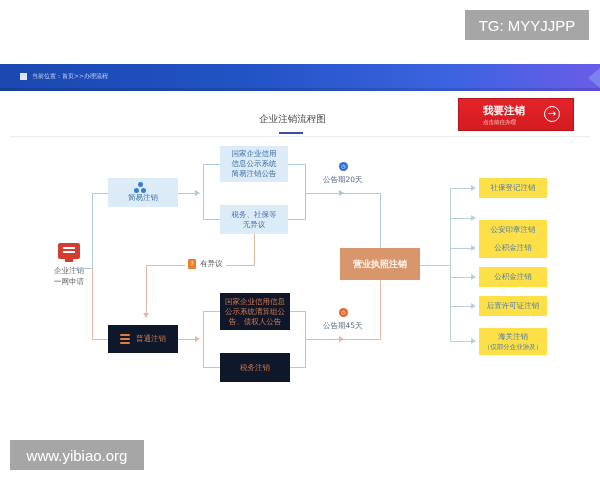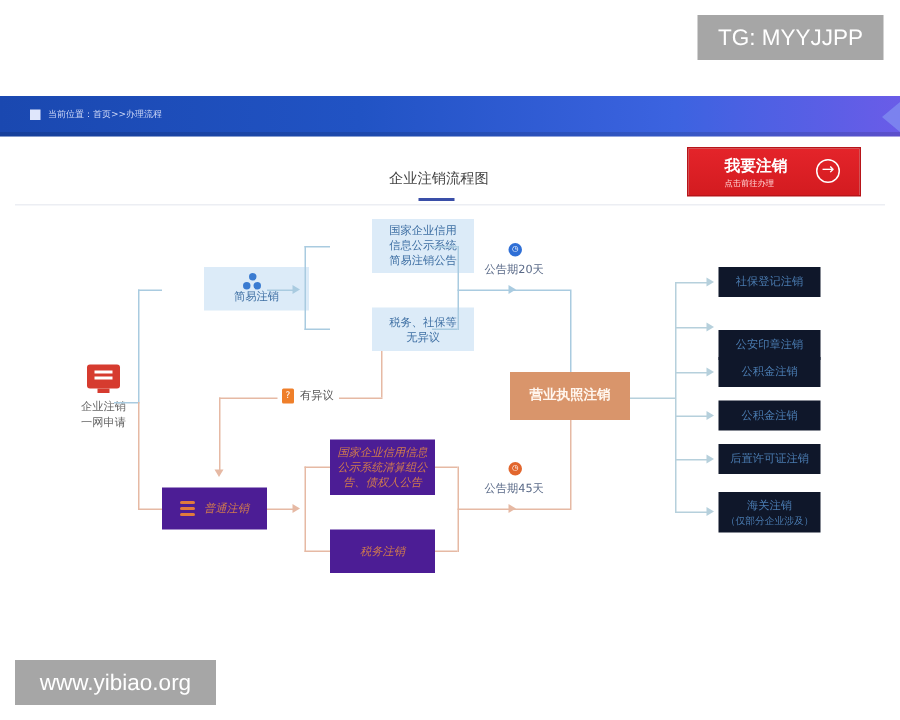--- a/index.html
+++ b/index.html
@@ -73,23 +73,23 @@
     position: absolute; width: 0; height: 0;
     border-left: 3px solid transparent; border-right: 3px solid transparent;
     border-top: 5px solid #e6b9a4;
   }
 
   .node {
     position: absolute; box-sizing: border-box;
     display: flex; align-items: center; justify-content: center;
     text-align: center; font-size: 7.5px; line-height: 10px;
   }
-  .node.blue { background: #dcebf8; color: #3e6fa3; margin-left: 28px; }
-  .node.peach { background: #4c1d95; color: #cf7a4e; font-style: italic; }
-  .node.lblue { background: #0f172a; color: #4a7bb0; }
+  .node.blue { background: #dcebf8; color: #3e6fa3; }
+  .node.peach { background: #0f172a; color: #cf7a4e; }
+  .node.lblue { background: #fde047; color: #4a7bb0; }
   .node.brown { background: #d9956b; color: #fff6ee; font-size: 9px; }
   .node .ic { margin-right: 6px; display: inline-block; }
 
   .recycle-ic {
     width: 12px; height: 11px; position: relative;
   }
   .recycle-ic i {
     position: absolute; width: 5px; height: 5px; border-radius: 50%; background: #3a7bd1;
   }
   .s-ic {

